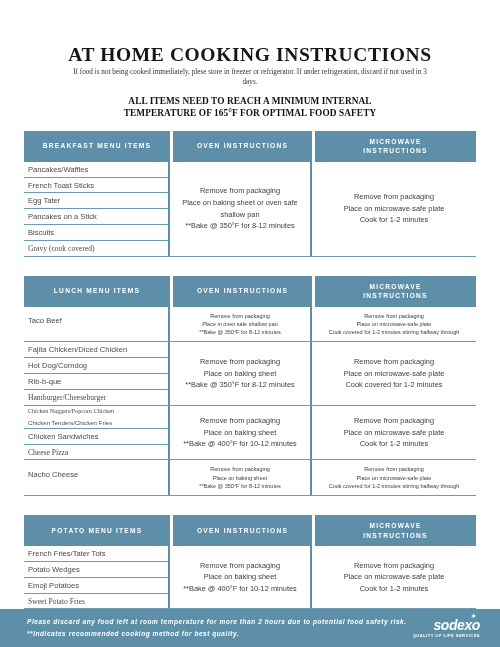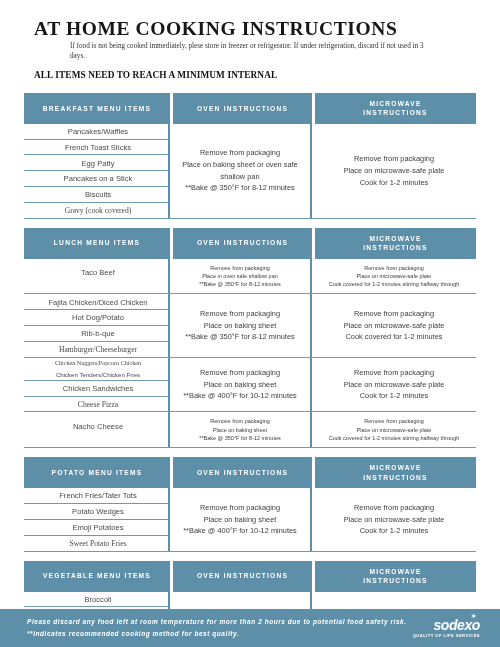--- a/index.html
+++ b/index.html
@@ -12,21 +12,22 @@
   }
   .page {
     position: relative;
     width: 500px;
     height: 647px;
     background: #fff;
   }
 
   
   .title-block {
-    padding: 18px 34px 0 34px;
+    padding: 44px 34px 0 34px;
+    text-align: center;
   }
   .doc-title {
     font-family: "Liberation Serif", serif;
     font-weight: bold;
     font-size: 19.5px;
     letter-spacing: 0.6px;
     color: #161616;
     line-height: 1.1;
   }
   .doc-sub {
@@ -44,21 +45,21 @@
     color: #111;
     line-height: 1.28;
     margin-top: 8px;
     letter-spacing: 0.1px;
   }
 
   
   .tbl-wrap { padding: 0 24px; }
   .sect {
     width: 100%;
-    margin-top: 9px;
+    margin-top: 19px;
   }
   .sect.first { margin-top: 11px; }
 
   .sect-head {
     display: flex;
     width: 100%;
   }
   .hd {
     background: #5d8fa8;
     color: #ffffff;
@@ -111,21 +112,20 @@
   .instr-txt.sm { font-size: 5.5px; line-height: 1.5; }
 
   .row-group { display: flex; flex-direction: column; }
   .mi {
     font-size: 7.6px;
     color: #4a4a4a;
     padding: 3.1px 0 2.6px 4px;
     border-bottom: 1.3px solid #6f9bb1;
     line-height: 1.2;
     white-space: nowrap;
-    text-align: center;
   }
   .mi.tall { padding: 9.5px 0 9.5px 4px; border-bottom: none; }
   .mi.sm { font-size: 6.1px; padding: 2.1px 0 1.6px 4px; line-height: 1.22; }
   .mi.nb { border-bottom: none; font-family: Liberation Serif, serif; }
 
   
   .blk { display: flex; width: 100%; }
   .blk + .blk { border-top: 1.6px solid #6f9bb1; }
   .blk .col-items { border-right: 2.2px solid #5d8fa8; }
 
@@ -179,20 +179,21 @@
 </head>
 <body>
 
 <div class="page">
 
   <div class="title-block">
     <div class="doc-title">AT HOME COOKING INSTRUCTIONS</div>
     <div class="doc-sub">If food is not being cooked immediately, plese store in freezer or refrigerator. If under refrigeration, discard if not used in 3 days.</div>
     <div class="doc-note">
       <span>ALL ITEMS NEED TO REACH A MINIMUM INTERNAL</span><br>
+      <span>TEMPERATURE OF 165°F FOR OPTIMAL FOOD SAFETY</span>
     </div>
   </div>
 
   <div class="tbl-wrap">
 
     <div class="sect first">
       <div class="sect-head">
         <div class="hd c1">BREAKFAST MENU ITEMS</div>
         <div class="gap"></div>
         <div class="hd c2">OVEN INSTRUCTIONS</div>
@@ -202,21 +203,21 @@
             <span>MICROWAVE</span><br>
             <span>INSTRUCTIONS</span>
           </span>
         </div>
       </div>
       <div class="sect-body">
         <div class="col-items">
           <div class="row-group">
             <div class="mi">Pancakes/Waffles</div>
             <div class="mi">French Toast Sticks</div>
-            <div class="mi">Egg Patty</div>
+            <div class="mi">Egg Tater</div>
             <div class="mi">Pancakes on a Stick</div>
             <div class="mi">Biscuits</div>
             <div class="mi nb">Gravy (cook covered)</div>
           </div>
         </div>
         <div class="col-instr">
           <div class="instr-txt ml">Remove from packaging<br>Place on baking sheet or oven safe shallow pan<br>**Bake @ 350°F for 8-12 minutes</div>
         </div>
         <div class="col-instr last">
           <div class="instr-txt ml">Remove from packaging<br>Place on microwave-safe plate<br>Cook for 1-2 minutes</div>
@@ -247,21 +248,21 @@
             <div class="instr-txt sm ml">Remove from packaging<br>Place in oven safe shallow pan<br>**Bake @ 350°F for 8-12 minutes</div>
           </div>
           <div class="col-instr last">
             <div class="instr-txt sm ml">Remove from packaging<br>Place on microwave-safe plate<br>Cook covered for 1-2 minutes stirring halfway through</div>
           </div>
         </div>
 
         <div class="blk">
           <div class="col-items">
             <div class="mi">Fajita Chicken/Diced Chicken</div>
-            <div class="mi">Hot Dog/Potato</div>
+            <div class="mi">Hot Dog/Corndog</div>
             <div class="mi">Rib-b-que</div>
             <div class="mi nb">Hamburger/Cheeseburger</div>
           </div>
           <div class="col-instr">
             <div class="instr-txt ml">Remove from packaging<br>Place on baking sheet<br>**Bake @ 350°F for 8-12 minutes</div>
           </div>
           <div class="col-instr last">
             <div class="instr-txt ml">Remove from packaging<br>Place on microwave-safe plate<br>Cook covered for 1-2 minutes</div>
           </div>
         </div>

